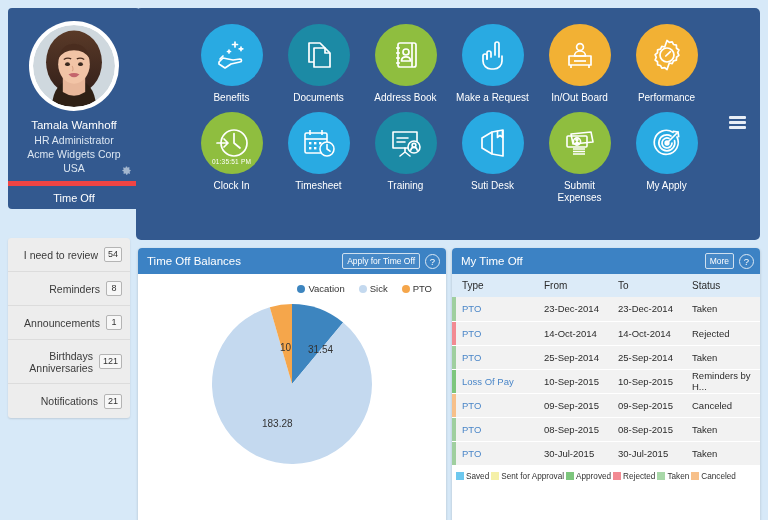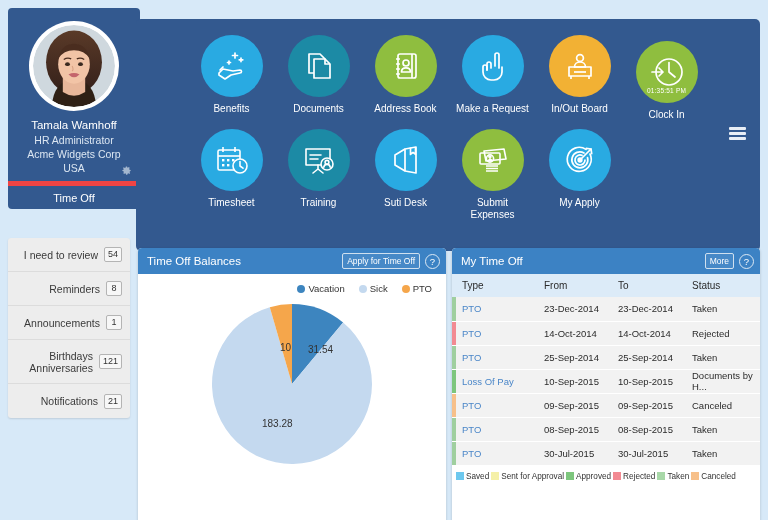--- a/index.html
+++ b/index.html
@@ -71,21 +71,21 @@
     border: 1px solid #b4b4b4; background: #f7f7f7;
     border-radius: 2px; font-size: 9px; color: #333;
     padding: 1px 3px; min-width: 16px; text-align: center;
     line-height: 11px;
   }
 
   
   .icon-panel {
     position: absolute; left: 136px; top: 8px;
     width: 624px; height: 232px;
-    background: #33598f; border-radius: 5px; margin-top: 11px;
+    background: #33598f; border-radius: 5px;
   }
   .icon-grid {
     position: absolute; left: 52px; top: 14px;
     display: grid; grid-template-columns: repeat(6, 87px);
     column-gap: 0; row-gap: 0;
   }
   .icon-cell {
     width: 87px; text-align: center; padding-top: 2px;
     position: relative;
   }
@@ -320,20 +320,30 @@
             <circle cx="16" cy="7" r="3.4"></circle>
             <path d="M10.5 16c0-3 2.5-5 5.5-5s5.5 2 5.5 5z"></path>
             <rect x="5" y="16" width="22" height="9"></rect>
             <path d="M10 21h12"></path>
             <path d="M7 25v3M25 25v3"></path>
           </svg>
         </div>
         <div class="icon-label">In/Out Board</div>
       </div>
 
+      <div class="icon-cell">
+        <div class="circ" style="background:#F2B134">
+          <svg width="34" height="34" viewBox="0 0 34 34" fill="none" stroke="#fff" stroke-width="1.7" stroke-linejoin="round">
+            <path d="M17 2.5l2.3 1.9 2.9-.6 1.3 2.7 2.9.7.1 3 2.4 1.8-1.2 2.7 1.2 2.7-2.4 1.8-.1 3-2.9.7-1.3 2.7-2.9-.6L17 31.5l-2.3-1.9-2.9.6-1.3-2.7-2.9-.7-.1-3-2.4-1.8 1.2-2.7-1.2-2.7 2.4-1.8.1-3 2.9-.7 1.3-2.7 2.9.6z"></path>
+            <circle cx="17" cy="17" r="7"></circle>
+            <path d="M20.4 13.6L15.8 18" stroke-linecap="round"></path>
+          </svg>
+        </div>
+        <div class="icon-label">Performance</div>
+      </div>
 
       <div class="icon-cell row2">
         <div class="circ" style="background:#8FBE3F">
           <svg width="38" height="38" viewBox="0 0 38 38" fill="none" stroke="#fff" stroke-width="1.7" stroke-linecap="round" stroke-linejoin="round">
             <circle cx="21" cy="19" r="13"></circle>
             <path d="M21 9.5V19l6 5"></path>
             <path d="M4 19h11M11 15l4 4-4 4"></path>
           </svg>
           <span class="clock-time">01:35:51 PM</span>
         </div>
@@ -491,21 +501,21 @@
         <tr>
           <td class="type-cell" style="--bar:#9FCF9F">PTO</td>
           <td>25-Sep-2014</td>
           <td>25-Sep-2014</td>
           <td>Taken</td>
         </tr>
         <tr>
           <td class="type-cell" style="--bar:#7DC67D">Loss Of Pay</td>
           <td>10-Sep-2015</td>
           <td>10-Sep-2015</td>
-          <td>Documents by H...</td>
+          <td>Reminders by H...</td>
         </tr>
         <tr>
           <td class="type-cell" style="--bar:#F7C08A">PTO</td>
           <td>09-Sep-2015</td>
           <td>09-Sep-2015</td>
           <td>Canceled</td>
         </tr>
         <tr>
           <td class="type-cell" style="--bar:#9FCF9F">PTO</td>
           <td>08-Sep-2015</td>

